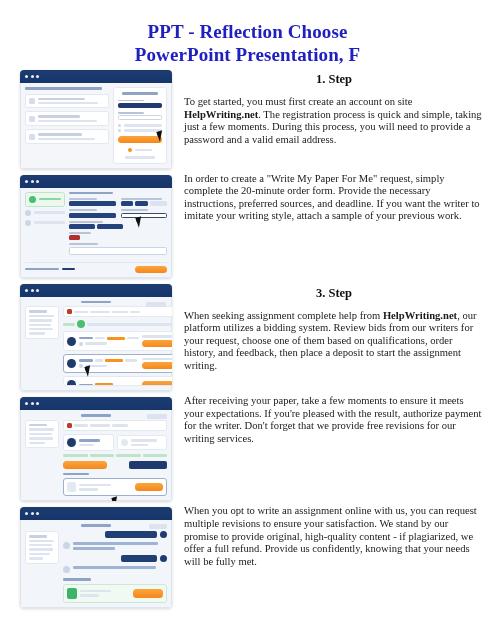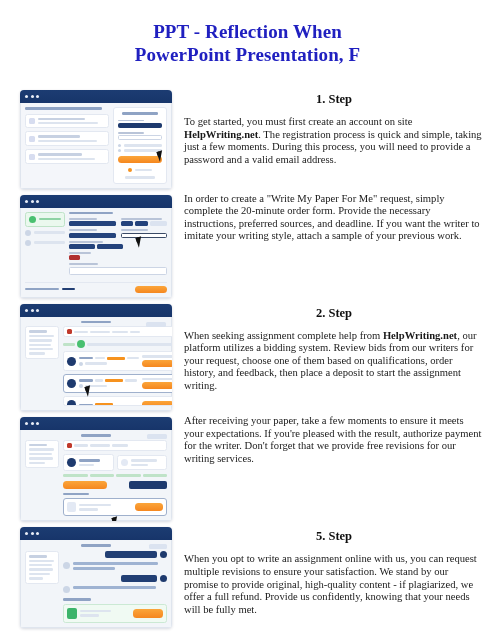--- a/index.html
+++ b/index.html
@@ -18,21 +18,21 @@
     font-family: "Liberation Serif", serif;
     font-weight: bold;
     font-size: 19px;
     line-height: 23px;
     padding-top: 20px;
     letter-spacing: 0.1px;
   }
   .doc-title .line { display: block; }
 
   
-  .steps { position: relative; margin-top: 22px; }
+  .steps { position: relative; margin-top: 2px; }
   .step-row {
     display: flex;
     align-items: flex-start;
     padding: 0 6px 0 20px;
     margin-bottom: 4px;
   }
   .shot-col { width: 158px; flex: 0 0 158px; padding-top: 2px; }
   .text-col { flex: 1 1 auto; padding-left: 6px; padding-right: 5px; }
 
   .step-heading {
@@ -123,21 +123,21 @@
     padding: 3px; display: flex; gap: 3px; align-items: center; margin-bottom: 3px;
   }
   .green-dot { width: 7px; height: 7px; border-radius: 50%; background: #49c070; flex:0 0 7px;}
 </style>
 </head>
 <body>
 
 <div class="page">
 
   <div class="doc-title">
-    <span class="line">PPT - Reflection When</span>
+    <span class="line">PPT - Reflection Choose</span>
     <span class="line">PowerPoint Presentation, F</span>
   </div>
 
   <div class="steps">
 
     <div class="step-row">
       <div class="shot-col">
         <div class="browser">
           <div class="titlebar">
             <span class="dot"></span>
@@ -387,21 +387,21 @@
                         <div class="btn-or" style="width:100%;"></div>
                       </div>
                   </div>
                 </div>
               </div>
             </div>
           </div>
         </div>
       </div>
       <div class="text-col">
-        <div class="step-heading">2. Step</div>
+        <div class="step-heading">3. Step</div>
         <div class="step-body"><span>When seeking assignment complete help from </span><b>HelpWriting.net</b><span>, our platform utilizes a bidding system. Review bids from our writers for your request, choose one of them based on qualifications, order history, and feedback, then place a deposit to start the assignment writing.</span></div>
       </div>
     </div>
 
     <div class="step-row">
       <div class="shot-col">
         <div class="browser">
           <div class="titlebar">
             <span class="dot"></span>
             <span class="dot"></span>
@@ -539,19 +539,18 @@
                       <div class="bar lt" style="width:38%;margin:0"></div>
                     </div>
                   <div class="btn-or" style="width:30px;height:9px;"></div>
                 </div>
               </div>
             </div>
           </div>
         </div>
       </div>
       <div class="text-col">
-        <div class="step-heading">5. Step</div>
         <div class="step-body"><span>When you opt to write an assignment online with us, you can request multiple revisions to ensure your satisfaction. We stand by our promise to provide original, high-quality content - if plagiarized, we offer a full refund. Provide us confidently, knowing that your needs will be fully met.</span><b></b><span></span></div>
       </div>
     </div>
 
   </div>
 </div>
 
 </body></html>

